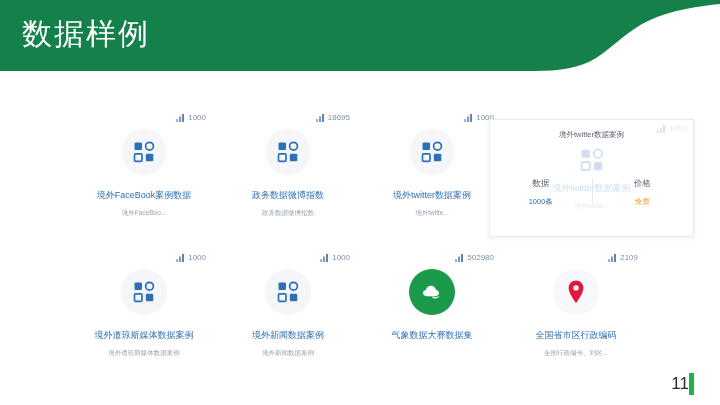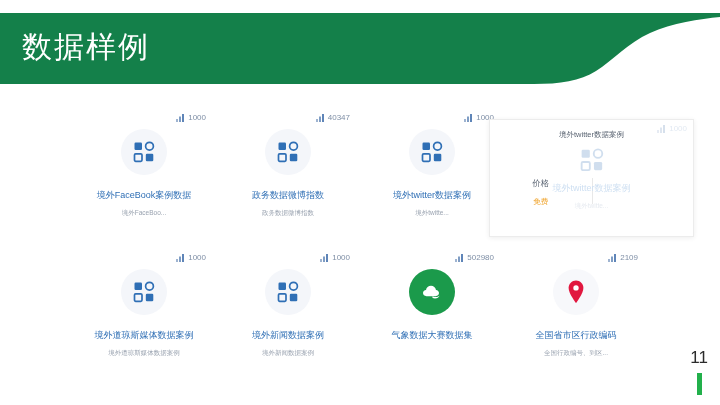--- a/index.html
+++ b/index.html
@@ -12,21 +12,21 @@
     background: #ffffff;
     font-family: "Liberation Sans", "DejaVu Sans", sans-serif;
     overflow: hidden;
     position: relative;
   }
 
   
   #header-banner {
     position: absolute;
     left: 0;
-    top: 13px;
+    top: 0;
     width: 720px;
     height: 78px;
     overflow: hidden;
   }
   #header-banner svg {
     display: block;
   }
   #page-title {
     position: absolute;
     left: 22px;
@@ -208,26 +208,25 @@
     gap: 3px;
     opacity: 0.25;
   }
   #ghost-badge .count-value {
     color: #8aa7cc;
   }
 
   
   #page-footer {
     position: absolute;
-    right: 12px;
+    right: 26px;
     bottom: 10px;
     display: flex;
-    flex-direction: column;
+    flex-direction: row;
     align-items: center;
-    gap: 5px;
   }
   #page-number {
     font-size: 17px;
     line-height: 20px;
     color: #2b2b2b;
   }
   #page-accent-bar {
     width: 5px;
     height: 22px;
     background: #22b04b;
@@ -268,21 +267,21 @@
       <div class="card-subtitle">境外FaceBoo...</div>
     </div>
 
     <div class="dataset-card">
       <div class="count-badge">
         <svg class="bars-icon" width="9" height="9" viewBox="0 0 9 9">
           <rect x="0" y="6" width="2" height="3" fill="#9fb4d1"></rect>
           <rect x="3" y="3.5" width="2" height="5.5" fill="#7f9dc4"></rect>
           <rect x="6" y="1" width="2" height="8" fill="#5f85b8"></rect>
         </svg>
-        <span class="count-value">40347</span>
+        <span class="count-value">18695</span>
       </div>
       <div class="icon-circle">
         <svg width="22" height="22" viewBox="0 0 22 22">
           <rect x="1.5" y="1.5" width="7.5" height="7.5" rx="1.2" fill="#2f6fb5"></rect>
           <circle cx="16.5" cy="5.2" r="3.9" fill="none" stroke="#2f6fb5" stroke-width="1.7"></circle>
           <rect x="1.5" y="12.8" width="7.5" height="7.5" rx="1.2" fill="none" stroke="#2f6fb5" stroke-width="1.7"></rect>
           <rect x="12.8" y="12.8" width="7.5" height="7.5" rx="1.2" fill="#2f6fb5"></rect>
         </svg>
       </div>
       <div class="card-title">政务数据微博指数</div>
@@ -415,20 +414,24 @@
       <rect x="1.5" y="1.5" width="7.5" height="7.5" rx="1.2" fill="#2f6fb5"></rect>
       <circle cx="16.5" cy="5.2" r="3.9" fill="none" stroke="#2f6fb5" stroke-width="1.7"></circle>
       <rect x="1.5" y="12.8" width="7.5" height="7.5" rx="1.2" fill="none" stroke="#2f6fb5" stroke-width="1.7"></rect>
       <rect x="12.8" y="12.8" width="7.5" height="7.5" rx="1.2" fill="#2f6fb5"></rect>
     </svg>
   </div>
 
   <div id="detail-columns">
     <div id="detail-divider"></div>
     <div class="detail-col">
+      <div class="detail-col-head">数据</div>
+      <div class="detail-col-value value-data">1000条</div>
+    </div>
+    <div class="detail-col">
       <div class="detail-col-head">价格</div>
       <div class="detail-col-value value-price">免费</div>
     </div>
   </div>
 
   <div id="detail-ghost-title">境外twitter数据案例</div>
   <div id="detail-ghost-sub">境外twitte...</div>
 </div>
 
 <div id="page-footer">

